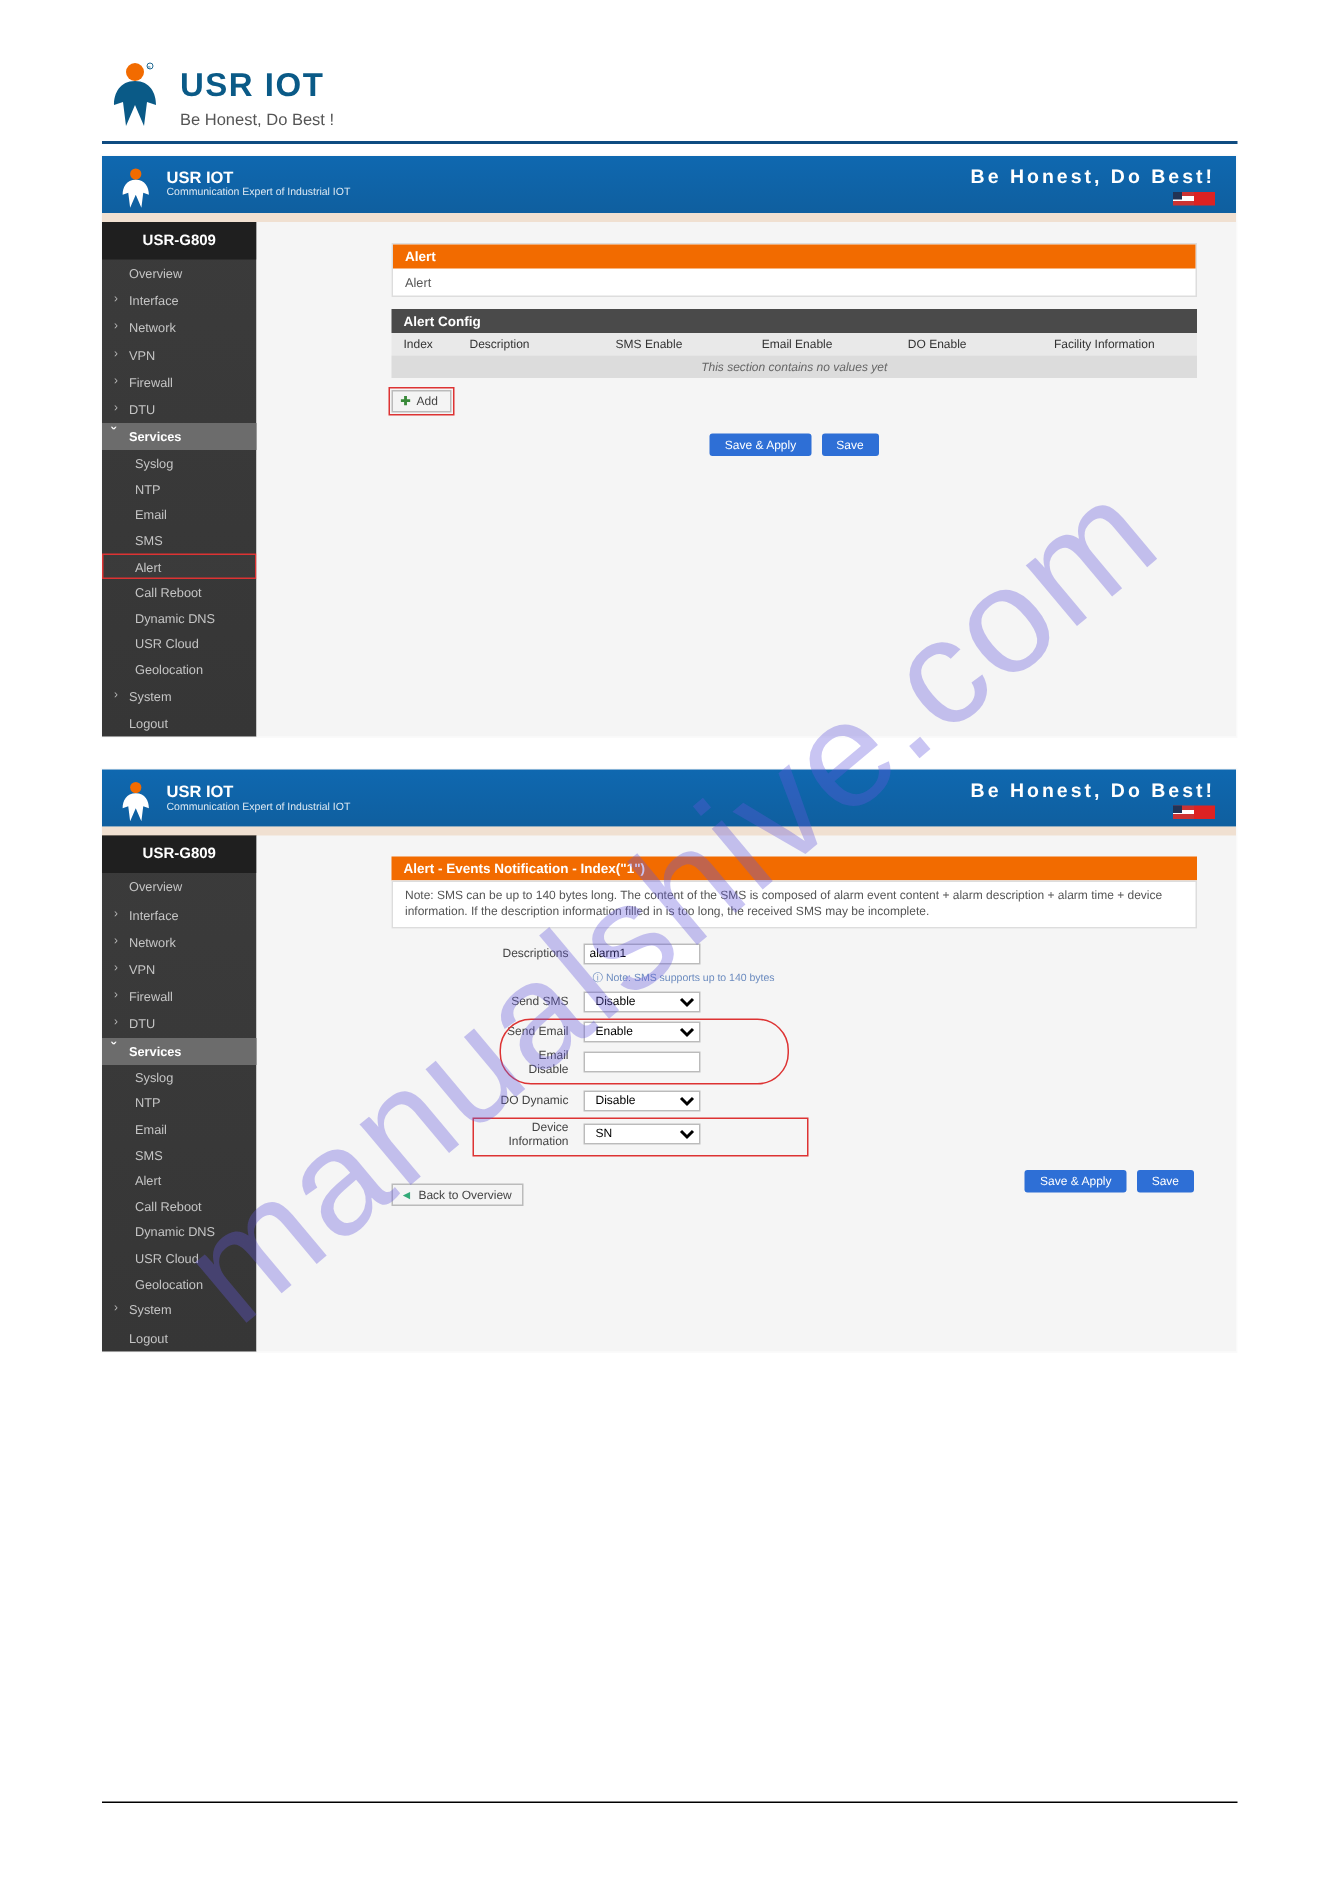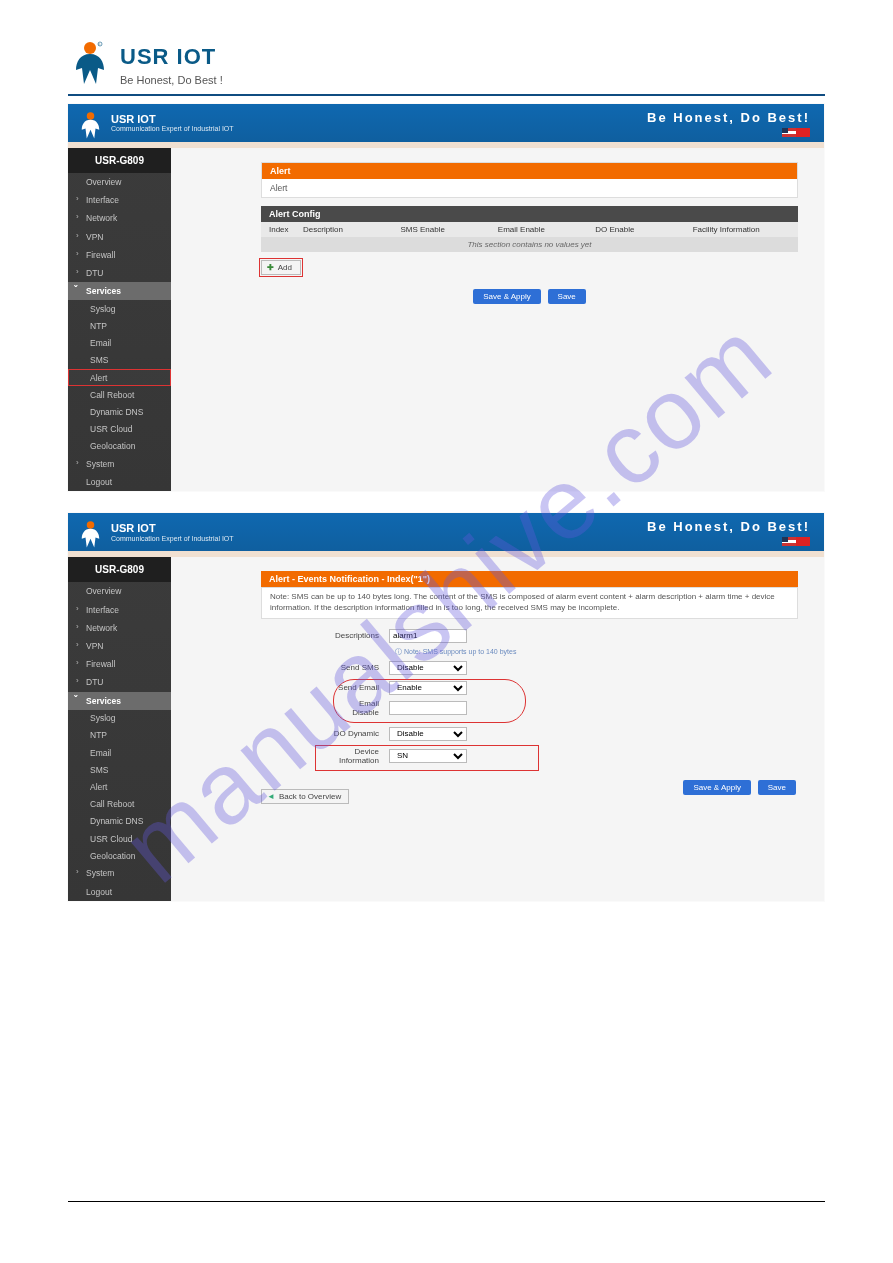--- a/index.html
+++ b/index.html
@@ -39,21 +39,21 @@
   .nav-item.down::before{content:"ˇ";position:absolute;left:6px;top:2px;color:#fff;font-size:10px;}
   .nav-item.active-section{background:#6c6c6c;color:#fff;font-weight:600;}
   .nav-sub{padding:3.5px 6px 3.5px 22px;line-height:1.2;}
   .nav-sub.hl{outline:1px solid #d33;outline-offset:-1px;background:rgba(255,255,255,0.02);}
   .content{flex:1;background:#f5f5f5;padding:14px 26px 24px 90px;}
   
   .panel-card{background:#fff;border:1px solid #ddd;}
   .panel-card .hdr{background:#f26b00;color:#fff;font-size:9px;font-weight:600;padding:3px 8px;}
   .panel-card .body{padding:4px 8px;font-size:8.5px;color:#555;}
   .tbl-hdr{background:#4a4a4a;color:#fff;font-size:9px;font-weight:600;padding:3px 8px;margin-top:8px;}
-  .tbl-head-row{display:flex;background:#e9e9e9;padding:3px 8px;font-size:8px;color:#333;gap:0;}
+  .tbl-head-row{display:flex;background:#e9e9e9;padding:3px 8px;font-size:8px;color:#333;gap:10px;}
   .col{flex:1;}
   .col.sm{flex:0 0 34px;}
   .empty-row{background:#dcdcdc;color:#666;font-style:italic;font-size:8px;padding:3px 8px;text-align:center;}
   .add-row{margin-top:8px;}
   .btn-add{display:inline-flex;align-items:center;gap:4px;border:1px solid #bbb;background:#f4f4f4;padding:2px 8px 2px 5px;font-size:8px;color:#444;cursor:pointer;}
   .btn-add.redbox{outline:1px solid #d33;outline-offset:1px;}
   .btn-add .plus{color:#3a8a3a;font-weight:700;}
   .action-btns{text-align:center;margin-top:14px;}
   .btn{display:inline-block;background:#2e6fd6;color:#fff;font-size:8px;padding:3px 10px;border-radius:2px;margin:0 2px;cursor:pointer;}
   

